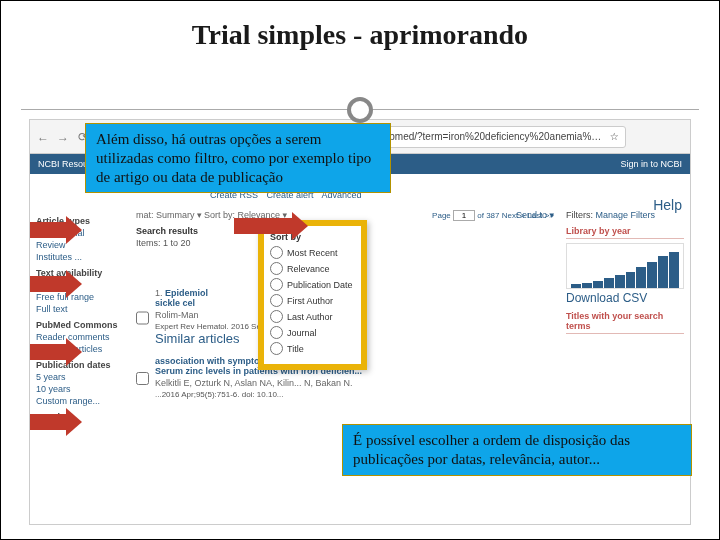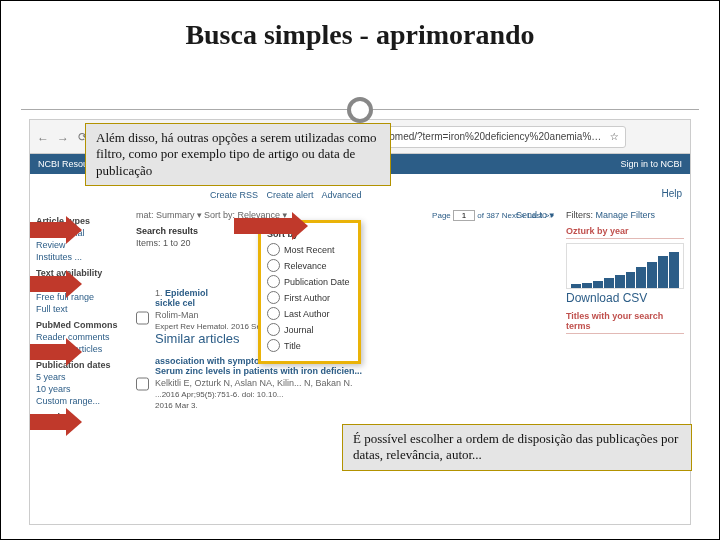--- a/index.html
+++ b/index.html
@@ -16,21 +16,21 @@
 .ncbi-bar{height:20px;background:#2c5d87;color:#fff;display:flex;align-items:center;justify-content:space-between;padding:0 8px;font-size:9px}
 .pubmed-hdr{height:50px;background:#f5f5f5;border-bottom:1px solid #ccc;display:flex;align-items:center;padding:0 8px;gap:8px}
 .pubmed-logo{font-size:13px;font-weight:bold;color:#1b5f9e}
 .pubmed-logo span{color:#c0504d}
 .pm-sub{font-size:7px;color:#555}
 .sel-db{border:1px solid #aaa;background:#fff;font-size:10px;padding:2px 4px;height:20px}
 .search-in{flex:1;border:1px solid #aaa;background:#fff;font-size:10px;padding:2px 4px;height:20px;color:#333}
 .search-btn{background:#2c5d87;color:#fff;border:none;font-size:10px;padding:3px 10px;height:20px}
 .sublinks{position:absolute;top:70px;left:180px;font-size:9px;color:#2c5d87}
 .sublinks span{margin-right:6px}
-.help{position:absolute;top:68px;right:8px;font-size:10px;color:#2c5d87}
+.help{position:absolute;top:77px;right:8px;font-size:14px;color:#2c5d87}
 .body3{position:absolute;top:86px;left:0;right:0;bottom:0;display:flex}
 .leftcol{width:100px;padding:4px 6px;font-size:9px;color:#444}
 .leftcol h4{font-size:9px;font-weight:bold;margin-top:6px;margin-bottom:2px}
 .leftcol div{margin:2px 0;color:#2c5d87}
 .centcol{flex:1;padding:4px 6px;font-size:9px;color:#333;position:relative}
 .centcol .fmt{color:#666;font-size:9px}
 .centcol .resu{font-weight:bold;margin-top:6px}
 .centcol .itm{color:#555;margin-top:2px}
 .centcol .pager{position:absolute;top:4px;right:6px;font-size:8px;color:#2c5d87}
 .centcol .pager input{width:22px;font-size:8px;border:1px solid #aaa;text-align:center}
@@ -38,34 +38,34 @@
 .rightcol h4{font-size:9px;font-weight:bold;color:#c0504d;margin-top:6px;border-bottom:1px solid #e2b9b5;padding-bottom:2px}
 .rightcol .mg{color:#2c5d87}
 .result{margin-top:10px;display:flex;gap:6px}
 .result .chk{margin-top:2px}
 .result .num{color:#666}
 .result .ttl{color:#2c5d87;font-weight:bold}
 .result .auth{color:#666;margin-top:2px}
 .result .cit{color:#555;font-size:8px;margin-top:2px}
 .result .pmid{font-size:8px;color:#555}
 .result .sim{font-size:13px;color:#2c5d87}
-.sortpop{position:absolute;top:14px;left:128px;background:#fff;border:3px solid #eab308;box-shadow:2px 2px 6px rgba(0,0,0,0.25);padding:6px 8px 6px 6px;z-index:5;font-size:9px}
+.sortpop{position:absolute;top:14px;left:128px;background:#fff;border:6px solid #eab308;box-shadow:2px 2px 6px rgba(0,0,0,0.25);padding:6px 8px 6px 6px;z-index:5;font-size:9px}
 .sortpop h5{font-weight:bold;font-size:9px;margin-bottom:4px}
 .sortpop label{display:flex;align-items:center;gap:4px;margin:3px 0;color:#333}
 .sortpop input{margin:0}
 .arrow{position:absolute;width:58px;height:28px;z-index:6}
 .arrow .shaft{position:absolute;left:0;top:6px;right:14px;height:16px;background:#c0392b}
 .arrow .head{position:absolute;right:0;top:0;width:0;height:0;border-top:14px solid transparent;border-bottom:14px solid transparent;border-left:16px solid #c0392b}
-.callout{position:absolute;background:#e5e5e5;border:1px solid #b29200;padding:6px 10px;font-family:Georgia,serif;font-size:13px;line-height:1.25;color:#111;z-index:20}
+.callout{position:absolute;background:#0ea5e9;border:1px solid #b29200;padding:6px 10px;font-family:Georgia,serif;font-size:15px;line-height:1.25;color:#111;z-index:20}
 </style>
 </head>
 <body>
 
 <div class="slide">
-  <div class="title">Busca simples - aprimorando</div>
+  <div class="title">Trial simples - aprimorando</div>
   <div class="title-line"></div>
   <div class="title-orn"></div>
 
   <div class="callout" style="top:122px;left:84px;width:306px">Além disso, há outras opções a serem utilizadas como filtro, como por exemplo tipo de artigo ou data de publicação</div>
 
   <div class="screenshot">
     <div class="browser-bar">
       <span class="bc">←</span>
       <span class="bc">→</span>
       <span class="bc">⟳</span>
@@ -167,28 +167,27 @@
             <div class="sim">Similar articles</div>
           </div>
         </div>
         <div class="result">
           <input type="checkbox" class="chk" style="">
           <div style="flex:1">
             <div class="ttl">association with symptoms of iron</div>
             <div class="ttl">Serum zinc levels in patients with iron deficien...</div>
             <div class="auth">Kelkitli E, Ozturk N, Aslan NA, Kilin... N, Bakan N.</div>
             <div class="cit">...2016 Apr;95(5):751-6. doi: 10.10...</div>
-            <div class="cit">2016 Mar 3.</div>
           </div>
         </div>
       </div>
 
       <div class="rightcol">
         <div><span>Filters:</span> <span class="mg">Manage Filters</span></div>
-        <h4>Ozturk by year</h4>
+        <h4>Library by year</h4>
         <div style="height:46px;border:1px solid #ddd;margin-top:4px;position:relative">
           <div style="position:absolute;bottom:0;left:4px;right:4px;height:36px;display:flex;align-items:flex-end;gap:1px">
             <div style="flex:1;height:10%;background:#2c5d87"></div>
               <div style="flex:1;height:15%;background:#2c5d87"></div>
               <div style="flex:1;height:20%;background:#2c5d87"></div>
               <div style="flex:1;height:28%;background:#2c5d87"></div>
               <div style="flex:1;height:35%;background:#2c5d87"></div>
               <div style="flex:1;height:45%;background:#2c5d87"></div>
               <div style="flex:1;height:58%;background:#2c5d87"></div>
               <div style="flex:1;height:72%;background:#2c5d87"></div>

